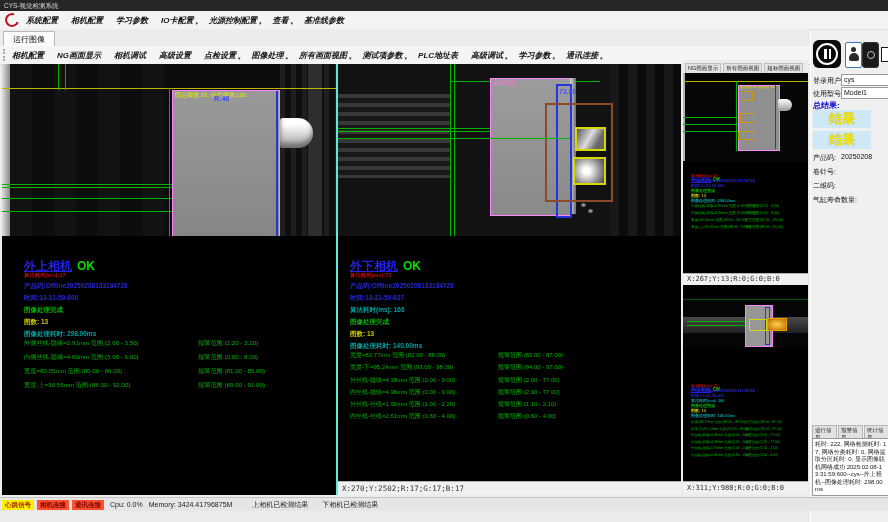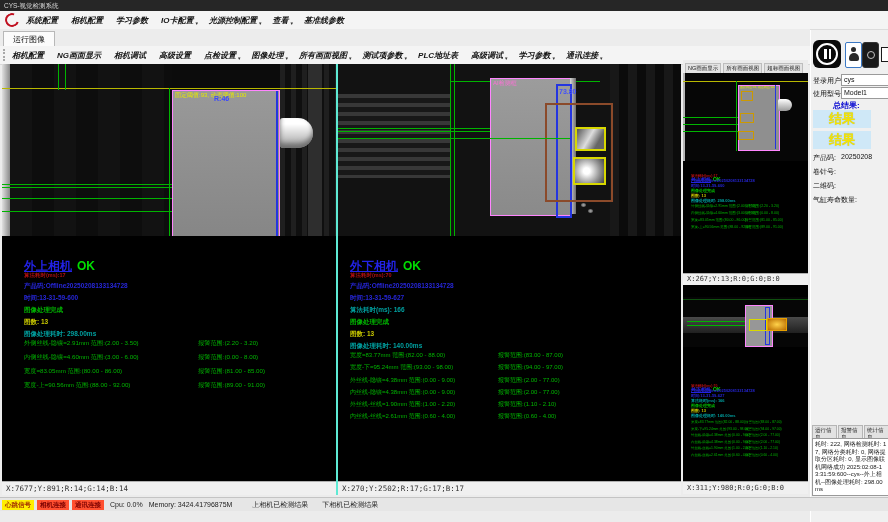--- a/index.html
+++ b/index.html
@@ -228,21 +228,20 @@
       </div>
         <div class="meas-row">
         <span class="m">宽度=83.05mm 范围:(80.00 - 86.00)</span>
         <span class="a">报警范围:(81.00 - 85.00)</span>
       </div>
         <div class="meas-row">
         <span class="m">宽度-上=90.56mm 范围:(88.00 - 92.00)</span>
         <span class="a">报警范围:(89.00 - 91.00)</span>
       </div>
       </div>
-    <div class="vstatus">X:7677;Y:891;R:14;G:14;B:14</div>
   </div>
 
   <div class="bigview" style="left:336px;width:343px;">
     <div class="scene" style="background:#121212;">
       <div class="abs" style="left:272px;top:0;right:0;height:172px;background:repeating-linear-gradient(90deg,#181818 0 9px,#0b0b0b 9px 18px);"></div>
       <div class="abs" style="left:0;top:30px;width:112px;height:84px;background:repeating-linear-gradient(180deg,#383838 0 4px,#181818 4px 9px);"></div>
       <div class="gline" style="left:112px;top:0;width:1px;height:172px;"></div>
       <div class="gline" style="left:116px;top:0;width:1px;height:172px;"></div>
       <div class="gline" style="left:112px;top:17px;width:150px;height:1px;"></div>
       <div class="abs" style="left:152px;top:14px;width:80px;height:136px;background:linear-gradient(180deg,#9c9c9c,#8a8a8a);border:1px solid #ff85ff;">
@@ -422,21 +421,21 @@
   <div class="btn-exit">
     <span class="door"></span>
     <span class="arr">→</span>
   </div>
 
   <span class="plabel" style="left:2px;top:46px;">登录用户:</span>
   <span class="pvalue" style="left:30px;top:44px;width:44px;height:10px;">cys</span>
   <span class="plabel" style="left:2px;top:59px;">使用型号:</span>
   <span class="pvalue" style="left:30px;top:57px;width:44px;height:10px;">Model1</span>
 
-  <span class="plabel" style="left:2px;top:70px;font-size:8px;font-weight:bold;color:#0000d0;margin-left:20px;">总结果:</span>
+  <span class="plabel" style="left:2px;top:70px;font-size:8px;font-weight:bold;color:#0000d0;">总结果:</span>
   <div class="res-box" style="top:80px;">结果</div>
   <div class="res-box" style="top:101px;">结果</div>
 
   <span class="plabel" style="left:2px;top:123px;">产品码:</span>
   <span class="plabel" style="left:30px;top:123px;">20250208</span>
   <span class="plabel" style="left:2px;top:137px;">卷针号:</span>
   <span class="plabel" style="left:2px;top:151px;">二维码:</span>
   <span class="plabel" style="left:2px;top:165px;">气缸寿命数量:</span>
 
   <div class="ptabs" style="top:395px;">

